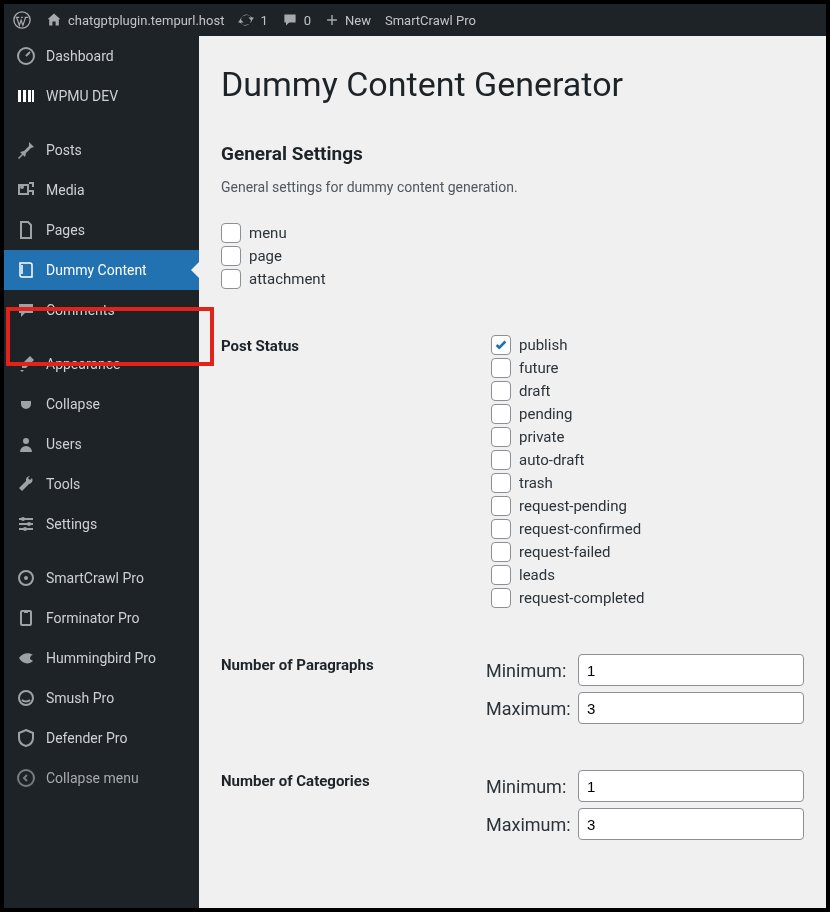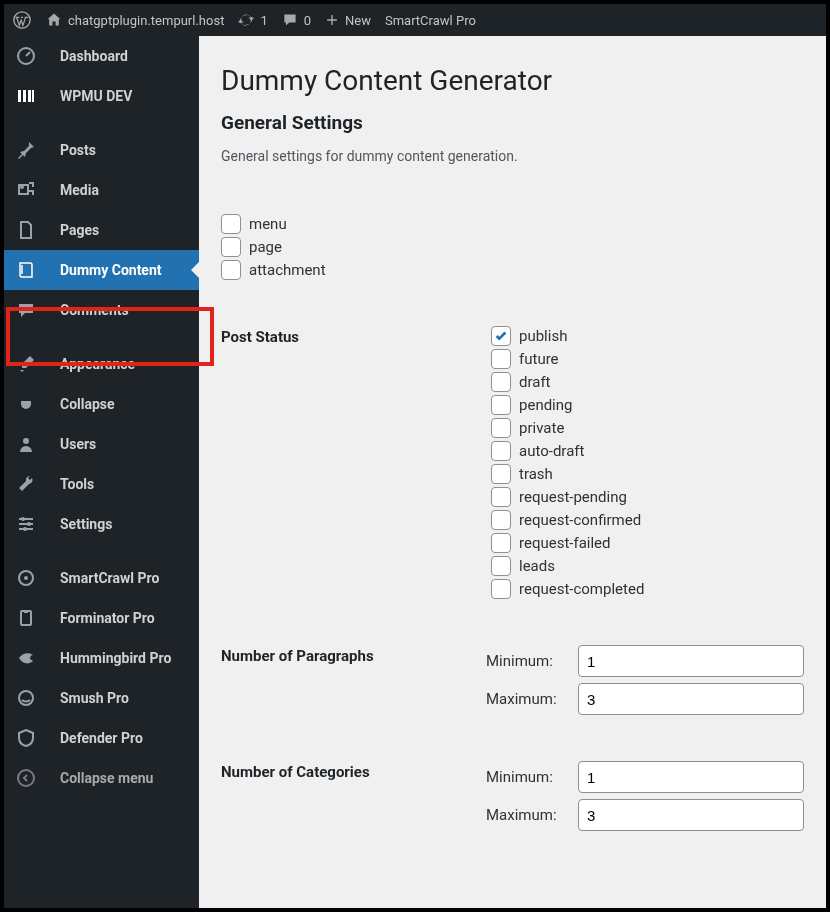--- a/index.html
+++ b/index.html
@@ -2,44 +2,44 @@
 <html><head>
 <meta charset="utf-8">
 <style>
   html,body{margin:0;padding:0;font-family:-apple-system,BlinkMacSystemFont,"Segoe UI",Roboto,Arial,sans-serif;background:#f0f0f1;color:#222;}
   .frame{width:830px;height:912px;position:relative;background:#14532d;border:4px solid #000;box-sizing:border-box;}
   .topbar{height:32px;background:#1d2327;color:#c3c4c7;display:flex;align-items:center;font-size:13px;padding:0 8px;gap:14px;}
   .topbar .wp-logo{width:20px;height:20px;background:#1d2327;display:flex;align-items:center;justify-content:center;}
   .topbar .item{display:inline-flex;align-items:center;gap:6px;cursor:pointer;color:#c3c4c7;}
   .body{display:flex;height:calc(100% - 32px);}
   .sidebar{width:195px;background:#1d2327;color:#c3c4c7;display:flex;flex-direction:column;font-size:14px;overflow:hidden;}
-  .menu-item{display:flex;align-items:center;gap:24px;padding:10px 10px 10px 12px;cursor:pointer;color:#cfd1d4;font-weight:bold;}
+  .menu-item{display:flex;align-items:center;gap:10px;padding:10px 10px 10px 12px;cursor:pointer;color:#cfd1d4;}
   .menu-item .ico{width:20px;height:20px;display:flex;align-items:center;justify-content:center;flex:0 0 20px;}
   .menu-item svg{width:20px;height:20px;fill:#9ca2a7;}
   .menu-item.white svg{fill:#fff;}
   .menu-item.dim .lbl{color:#a7aaad;}
   .menu-item.active{background:#2271b1;color:#fff;position:relative;}
   .menu-item.active svg{fill:#fff;}
   .menu-item.active::after{content:"";position:absolute;right:-0px;top:50%;transform:translateY(-50%);border:8px solid transparent;border-right-color:#f0f0f1;}
   .highlight{position:absolute;border:4px solid #e2231a;pointer-events:none;z-index:10;}
   .content{flex:1;background:#f0f0f1;padding:20px 22px;overflow:auto;}
-  h1{font-size:28px;font-weight:400;color:#1d2327;margin:8px 0 14px;}
+  h1{font-size:34px;font-weight:400;color:#1d2327;margin:8px 0 38px;}
   h2{font-size:19px;font-weight:700;color:#1d2327;margin:0 0 14px;}
-  .desc{color:#50575e;font-size:14px;margin-bottom:50px;}
+  .desc{color:#50575e;font-size:14px;margin-bottom:28px;}
   .row{display:flex;align-items:flex-start;padding:0 0 46px;}
   .row .lab{width:270px;font-weight:700;font-size:15px;color:#1d2327;padding-top:2px;}
   .row .val{flex:1;}
   .chk-list{display:flex;flex-direction:column;gap:3px;}
   .chk{display:flex;align-items:center;gap:8px;font-size:15px;color:#2c3338;}
   .chk .box{width:18px;height:18px;border:1px solid #8c8f94;border-radius:4px;background:#fff;display:flex;align-items:center;justify-content:center;}
   .chk .box.checked svg{display:block;}
   .chk .box svg{display:none;width:14px;height:14px;stroke:#2271b1;stroke-width:3;fill:none;}
   .num-pair{display:flex;flex-direction:column;gap:6px;}
   .num-row{display:flex;align-items:center;gap:6px;}
-  .num-row .nlab{width:86px;text-align:left;font-size:15px;color:#2c3338;}
+  .num-row .nlab{width:86px;text-align:left;font-size:18px;color:#2c3338;}
   .num-row input{width:208px;height:30px;border:1px solid #8c8f94;border-radius:4px;padding:0 8px;font-size:15px;background:#fff;}
 </style>
 </head>
 <body>
 
 <div class="frame">
   <div class="highlight" style="left:2px;top:303px;width:200px;height:51px;"></div>
 
   <div class="topbar">
     <span class="wp-logo">

